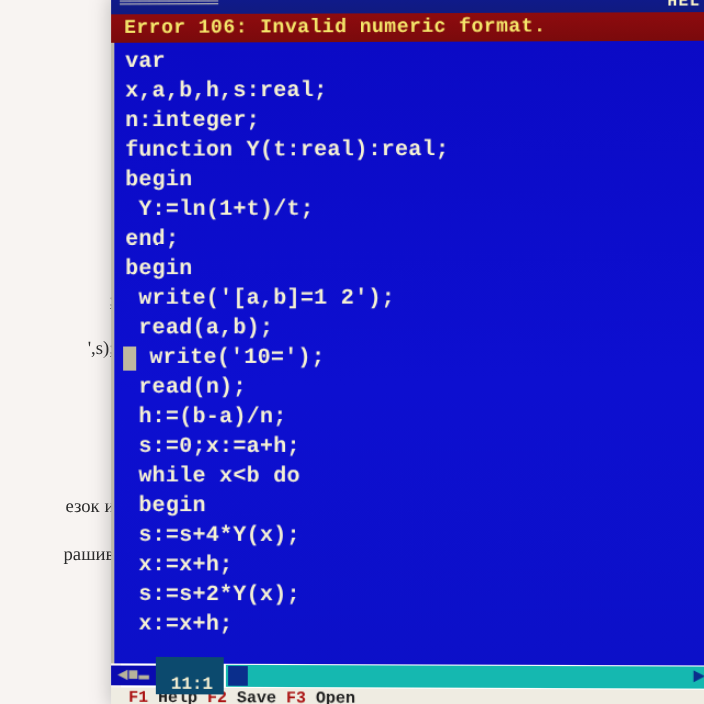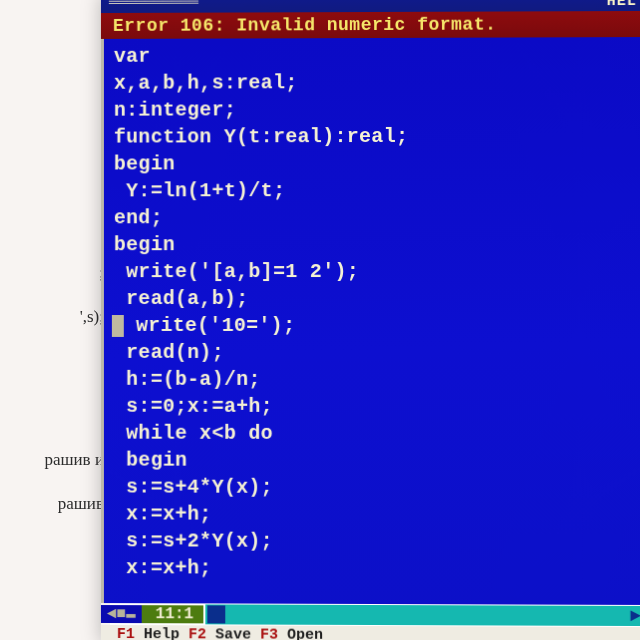--- a/index.html
+++ b/index.html
@@ -31,43 +31,43 @@
     box-sizing:border-box;padding:4px 4px 0 10px;}
   .code{color:#f5f1d4;font-size:20px;font-weight:bold;line-height:27px;
     white-space:pre;letter-spacing:0.3px;}
   .cursor{display:inline-block;width:12px;height:22px;
     background:#bfb9a0;vertical-align:text-bottom;margin-left:-2px;}
   
   .status{position:relative;height:22px;display:flex;align-items:center;
     font-size:16px;font-weight:bold;}
   .status .arrows{color:#b8b49a;background:linear-gradient(#0a0ab0,#0a0ab0);
     padding:0 6px;letter-spacing:0px;}
-  .status .pos{flex:0 0 auto;background:#4d7c0f;color:#f0ecd0;
-    padding:0 10px 0 14px;}
+  .status .pos{flex:0 0 auto;background:#0c4a6e;color:#f0ecd0;
+    padding:16px 10px 0 14px;}
   .status .scroll{flex:1;height:20px;background:#15b8b0;
     position:relative;margin-left:2px;}
   .status .scroll .thumb{position:absolute;left:2px;top:1px;width:18px;
     height:18px;background:#0a2e8c;}
   .status .scroll .ra{position:absolute;right:4px;top:0;color:#0a2e8c;
     font-size:18px;}
   
   .hints{height:20px;background:#efece2;color:#a11;font-size:15px;
     font-weight:bold;padding-left:16px;line-height:20px;
     white-space:nowrap;overflow:hidden;}
   .hints .blk{color:#1f1f1f;}
 </style>
 </head>
 <body>
 
 <div class="page">
   <div class="doc">
     <div>;</div>
     <div>',s);</div>
     <div style="height:80px"></div>
-    <div>рашив и</div>
+    <div>езок и</div>
     <div>рашив</div>
   </div>
 
   <div class="ide">
     <div class="topstrip">
       <span class="dashes">══════════</span>
       <span>HEL</span>
     </div>
     <div class="errbar">Error 106: Invalid numeric format.</div>
     <div class="editor">

